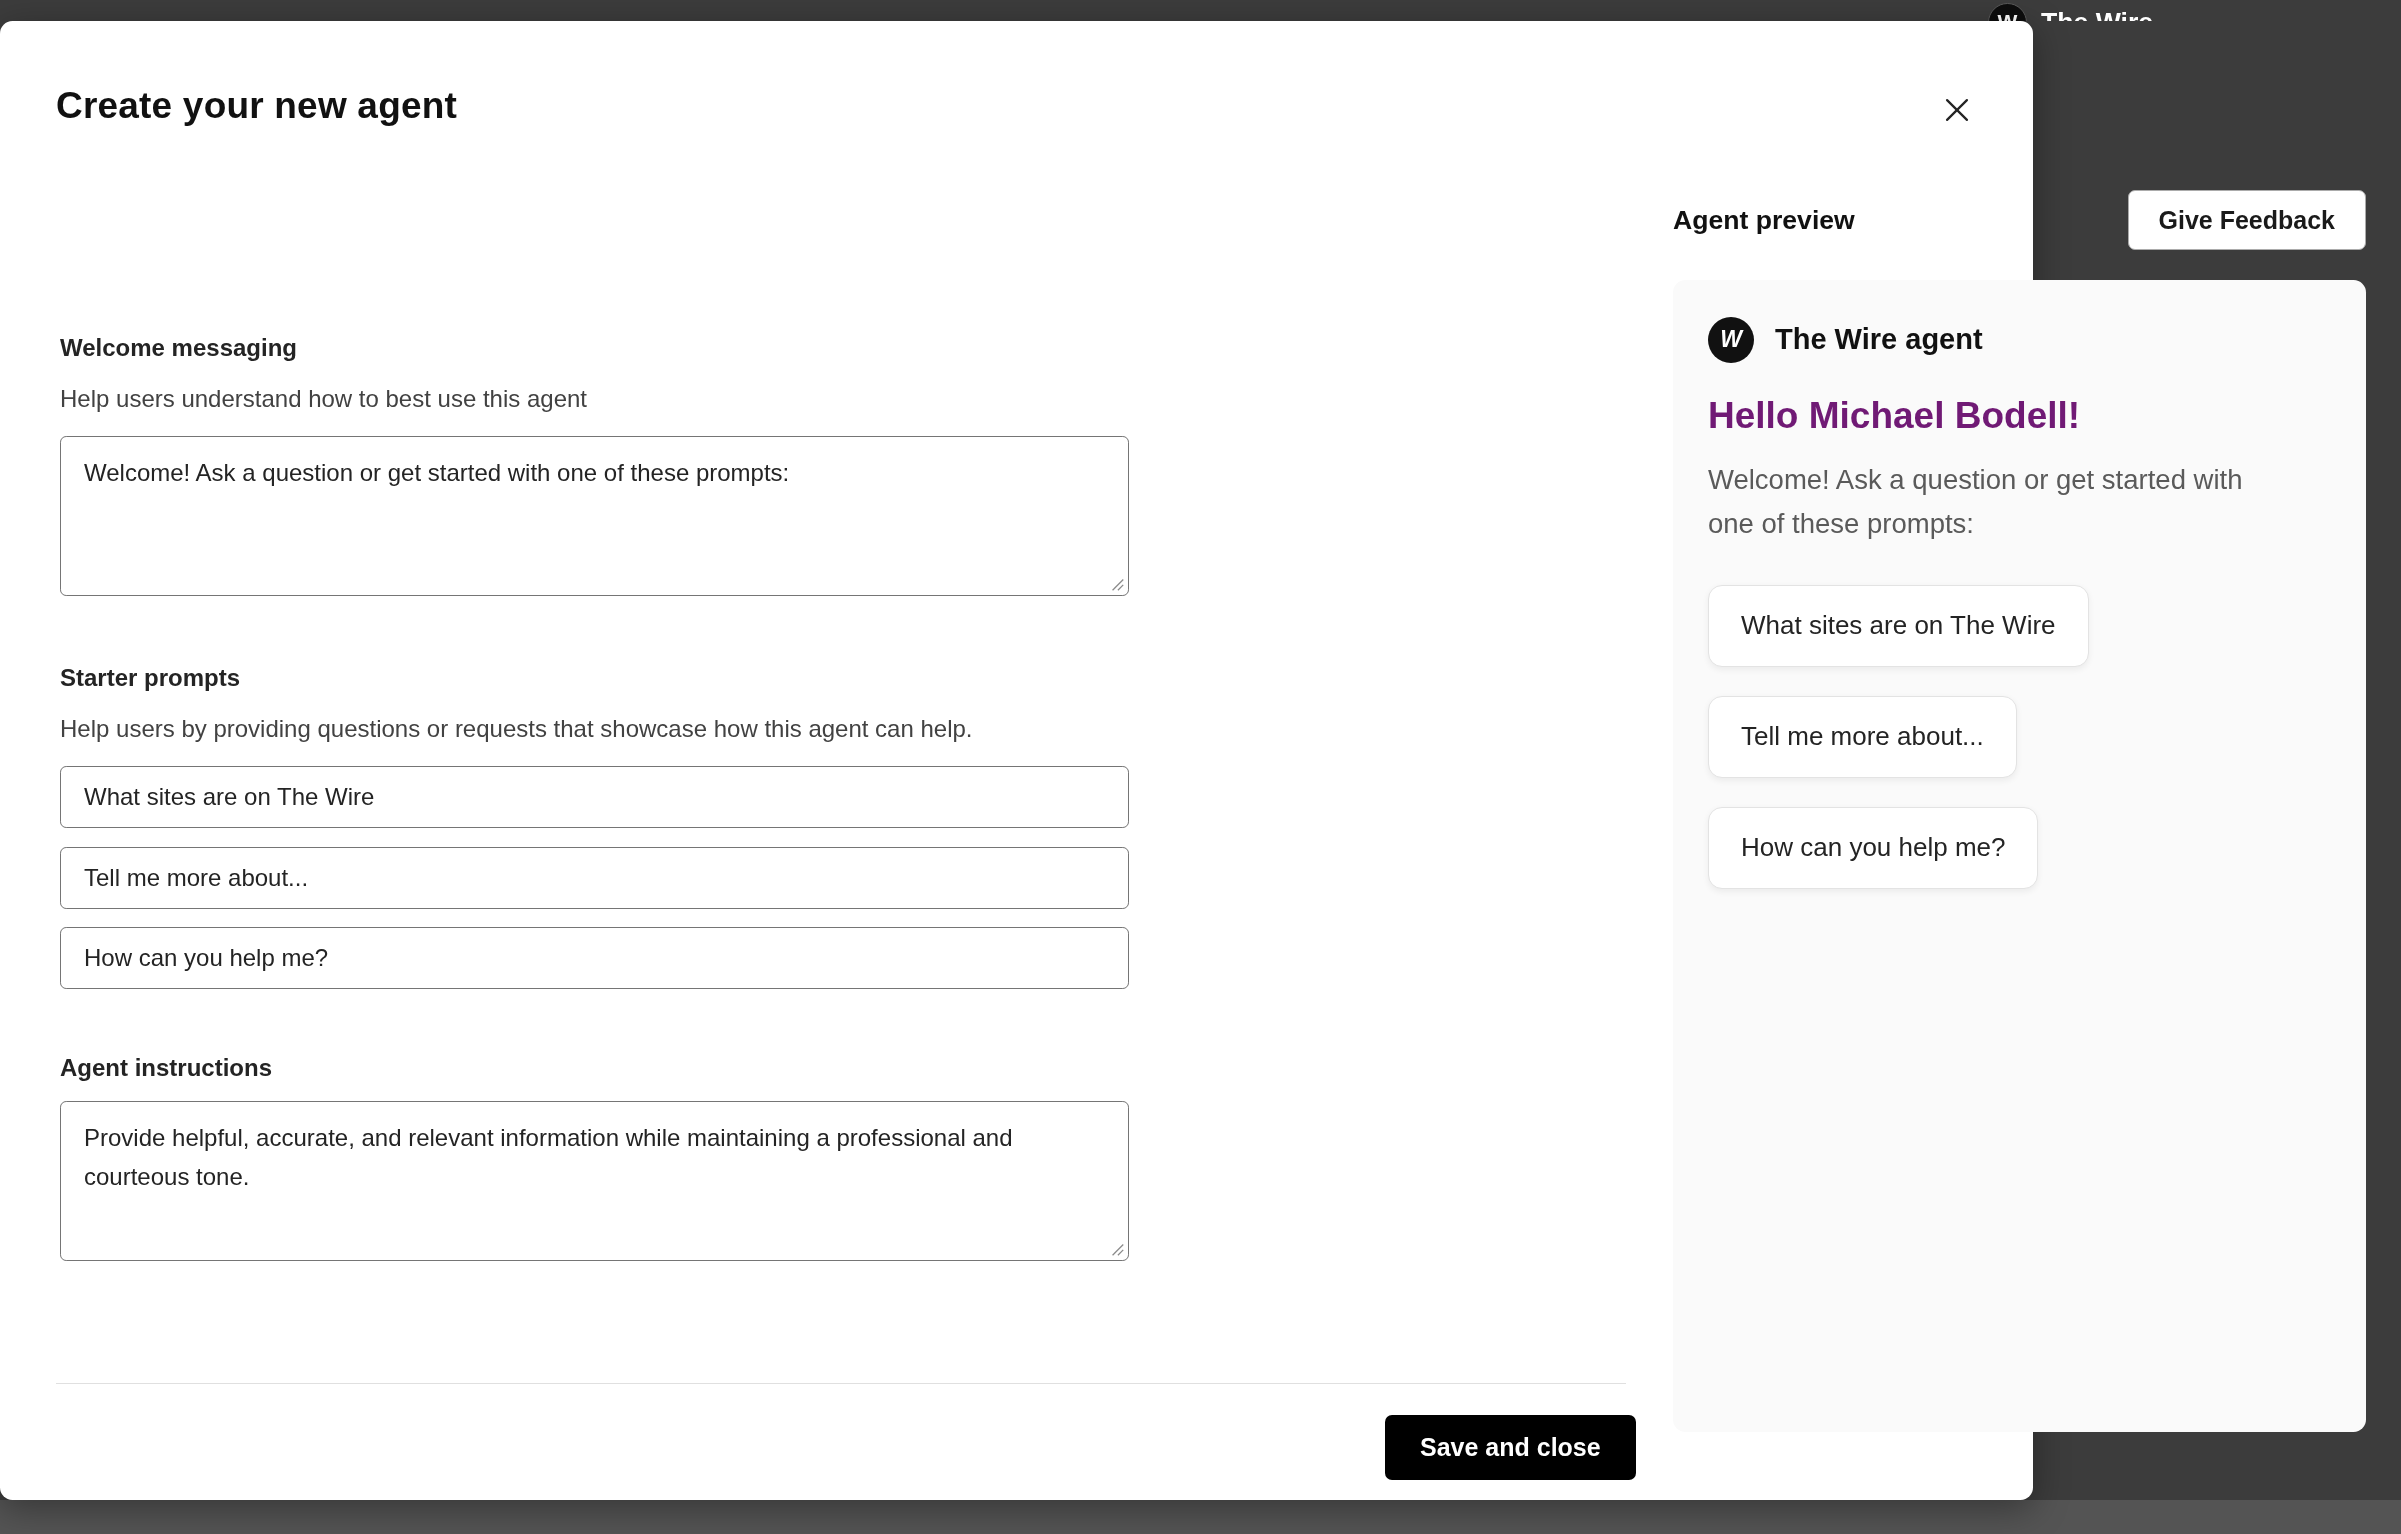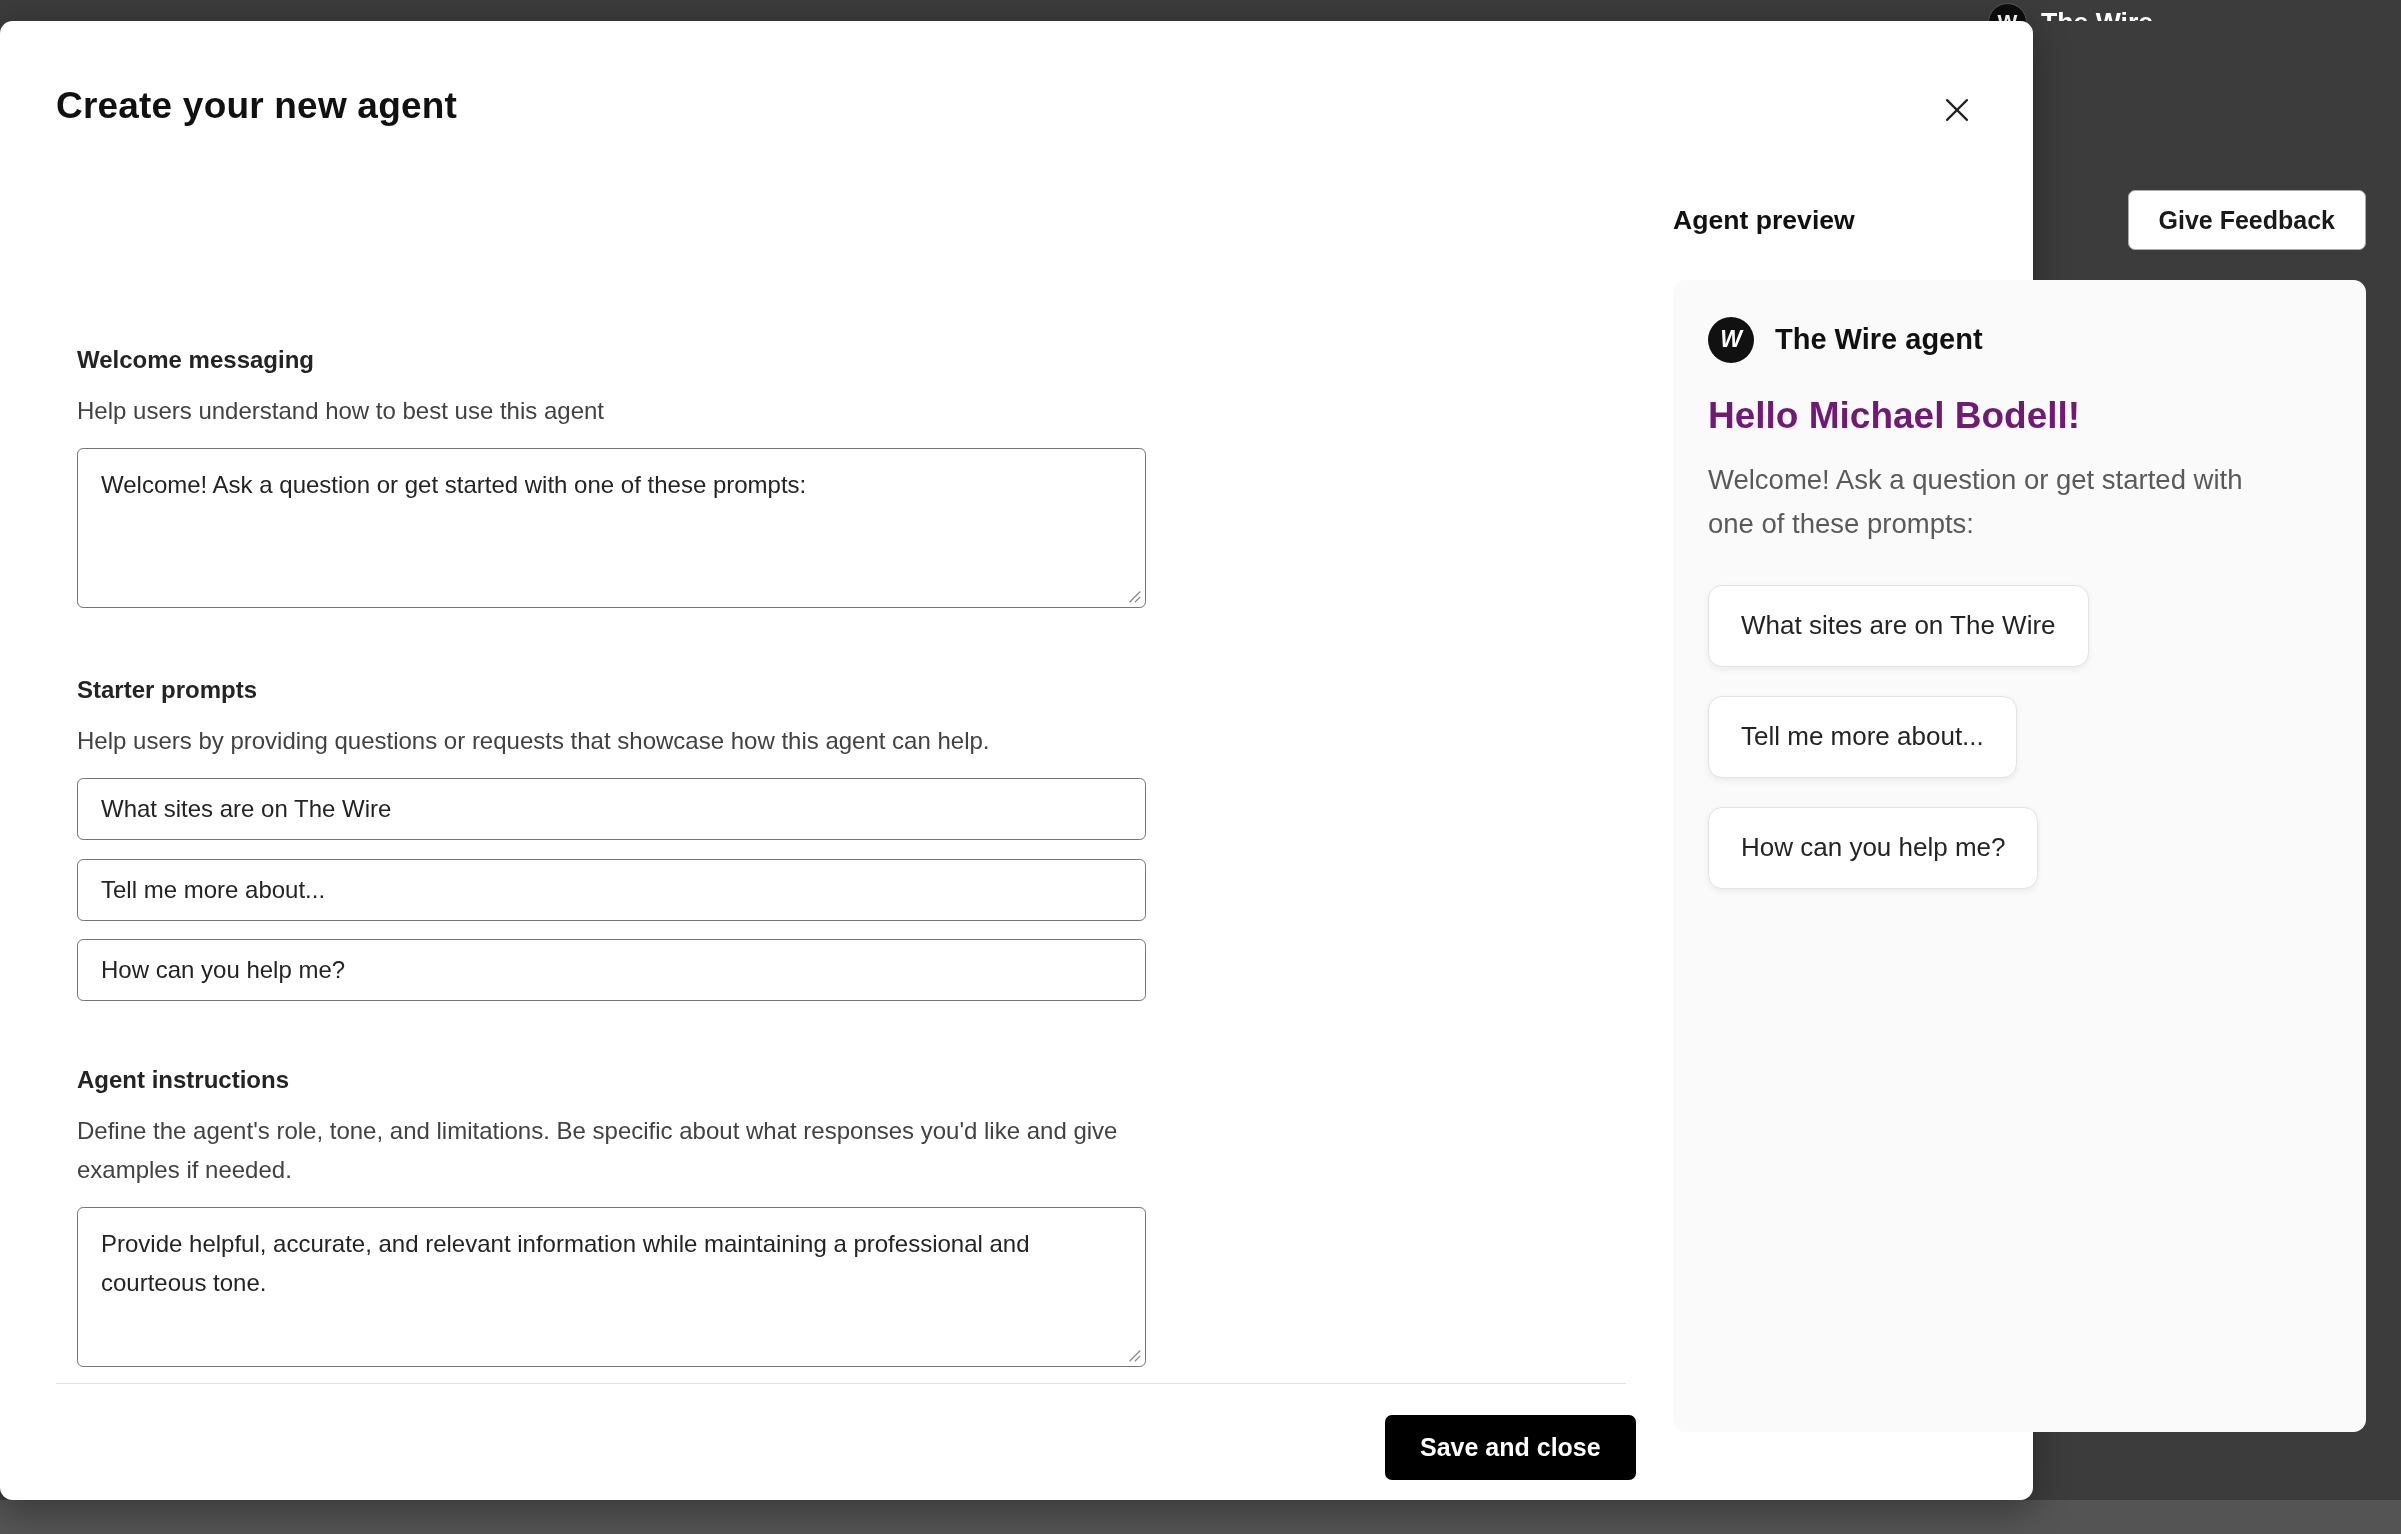--- a/index.html
+++ b/index.html
@@ -54,21 +54,21 @@
     position: absolute; left: 83px; top: 180px;
     display: flex; gap: 52px; align-items: flex-end;
   }
   .tab {
     font-size: 26px; color: #242424; padding: 0 2.7px 25px 2.7px; cursor: pointer;
     border-bottom: 4.4px solid transparent; border-radius: 0.9px;
   }
   .tab.active { font-weight: 700; border-bottom-color: #000000; }
 
   
-  .form-col { position: absolute; left: 77px; top: 312px; width: 1069px; margin-top: 12px; }
+  .form-col { position: absolute; left: 60px; top: 312px; width: 1069px; }
   .field-label { font-size: 24px; font-weight: 600; color: #242424; line-height: 30px; }
   .field-desc  { font-size: 24px; font-weight: 400; color: #424242; line-height: 39px; margin-top: 16px; }
   .ta-wrap { position: relative; margin-top: 17.7px; }
   textarea {
     width: 100%; border: 1.3px solid #757575; border-radius: 6.2px;
     font-family: "Liberation Sans", sans-serif; font-size: 24px; color: #242424;
     line-height: 39px; padding: 16px 23px; resize: none; background: #fff; outline: none;
   }
   .ta-welcome { height: 160px; }
   .ta-instructions { height: 160px; }
@@ -169,21 +169,20 @@
       </svg>
     </div>
 
     <div class="field-label gap-lg">Starter prompts</div>
     <div class="field-desc">Help users by providing questions or requests that showcase how this agent can help.</div>
     <input class="starter-input" type="text" value="What sites are on The Wire" style="">
     <input class="starter-input" type="text" value="Tell me more about..." style="">
     <input class="starter-input" type="text" value="How can you help me?" style="">
 
     <div class="field-label gap-lg">Agent instructions</div>
-    <div class="field-desc">Define the agent's role, tone, and limitations. Be specific about what responses you'd like and give examples if needed.</div>
     <div class="ta-wrap">
       <textarea class="ta-instructions" style="">Provide helpful, accurate, and relevant information while maintaining a professional and courteous tone.</textarea>
       <svg class="resize-icon" width="16" height="16" viewBox="0 0 18 18" stroke="#8a8a8a" stroke-width="1.4">
         <line x1="16" y1="4" x2="4" y2="16"></line>
         <line x1="16" y1="10" x2="10" y2="16"></line>
       </svg>
     </div>
 
   </div>
 

